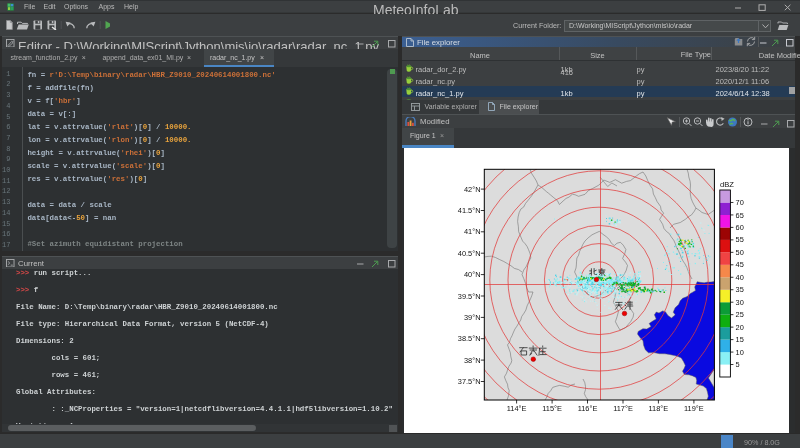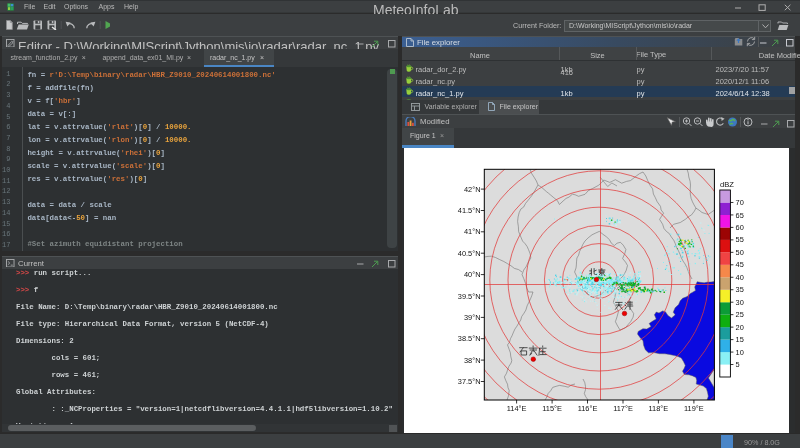--- a/index.html
+++ b/index.html
@@ -191,21 +191,21 @@
 <div class="abs" style="left:757.5px;top:36.5px;width:1px;height:10px;background:#55585a"></div>
 <svg class="abs ic" style="left:760px;top:39px" width="36" height="8" viewBox="0 0 36 8">
     <line x1="0" y1="4" x2="6.5" y2="4" stroke="#c8cad0"></line>
     <path d="M12 7 L17.5 1.5 M14 1.2 h3.8 v3.8" stroke="#4d9b50" fill="none"></path>
     <rect x="26.5" y="0.5" width="6.5" height="6.5" fill="none" stroke="#c8cad0" stroke-width="1"></rect>
   </svg>
 
 <div class="abs" style="left:402px;top:47px;width:393px;height:14px;background:#3f4244;border-bottom:1px solid #2e3133;color:#c0c0c0;font-size:7.5px">
  <div class="abs" style="left:0;top:3.5px;width:156px;text-align:center">Name</div>
  <div class="abs" style="left:157px;top:3.5px;width:77px;text-align:center">Size</div>
- <div class="abs" style="left:234px;top:3px;width:75px;text-align:left">File Type</div>
+ <div class="abs" style="left:234px;top:3px;width:75px;text-align:right">File Type</div>
  <div class="abs" style="left:320px;top:3.5px;width:83px;text-align:right">Date Modified</div>
  <div class="abs" style="left:156.5px;top:0;width:1px;height:13px;background:#55585a"></div>
  <div class="abs" style="left:233.5px;top:0;width:1px;height:13px;background:#55585a"></div>
  <div class="abs" style="left:309px;top:0;width:1px;height:13px;background:#55585a"></div>
 </div>
 
 <div class="abs" style="left:402px;top:61px;width:393px;height:38.5px;background:#3c3f41;color:#bcbcbc;font-size:7.5px;overflow:hidden">
  <div class="abs" style="left:0;top:25px;width:393px;height:11px;background:#243b55"></div>
  <svg class="abs ic" style="left:3px;top:3px" width="8.5" height="8" viewBox="0 0 10 9">
       <path d="M1.5 2.5 h6 l-0.6 5.2 q-0.2 1.3 -2.4 1.3 t-2.4-1.3 z" fill="#97cf3c"></path>
@@ -221,21 +221,21 @@
     </svg>
  <svg class="abs ic" style="left:3px;top:26.2px" width="8.5" height="8" viewBox="0 0 10 9">
       <path d="M1.5 2.5 h6 l-0.6 5.2 q-0.2 1.3 -2.4 1.3 t-2.4-1.3 z" fill="#97cf3c"></path>
       <ellipse cx="4.5" cy="2.5" rx="3" ry="1.2" fill="#4e9431"></ellipse>
       <path d="M7.3 3.5 q2.2 0 1.8 1.8 q-0.3 1.4 -2.2 1.4" fill="none" stroke="#97cf3c" stroke-width="0.9"></path>
       <path d="M3.2 0.3 q1.3 0.8 0 1.7 M5.3 0.3 q1.3 0.8 0 1.7" stroke="#6fae35" fill="none" stroke-width="0.7"></path>
     </svg>
  <div class="abs" style="left:13.5px;top:4.3px">radar_dor_2.py</div>
  <div class="abs" style="left:158.5px;top:4.3px">1kb</div>
  <div class="abs" style="left:234.5px;top:4.3px">py</div>
- <div class="abs" style="left:313.5px;top:4.3px">2023/7/20 11:57</div>
+ <div class="abs" style="left:313.5px;top:4.3px">2023/8/20 11:22</div>
  <div class="abs" style="left:13.5px;top:15.9px">radar_nc.py</div>
  <div class="abs" style="left:158.5px;top:7px">416</div>
  <div class="abs" style="left:234.5px;top:15.9px">py</div>
  <div class="abs" style="left:313.5px;top:15.9px">2020/12/1 11:06</div>
  <div class="abs" style="left:13.5px;top:27.5px;color:#dfe3e7">radar_nc_1.py</div>
  <div class="abs" style="left:158.5px;top:27.5px;color:#dfe3e7">1kb</div>
  <div class="abs" style="left:234.5px;top:27.5px;color:#dfe3e7">py</div>
  <div class="abs" style="left:313.5px;top:27.5px;color:#dfe3e7">2024/6/14 12:38</div>
  <div class="abs" style="left:387px;top:25.5px;width:6px;height:7.5px;background:#9fa1a3"></div>
  <svg class="abs ic" style="left:3px;top:36.6px" width="8.5" height="8" viewBox="0 0 10 9">

